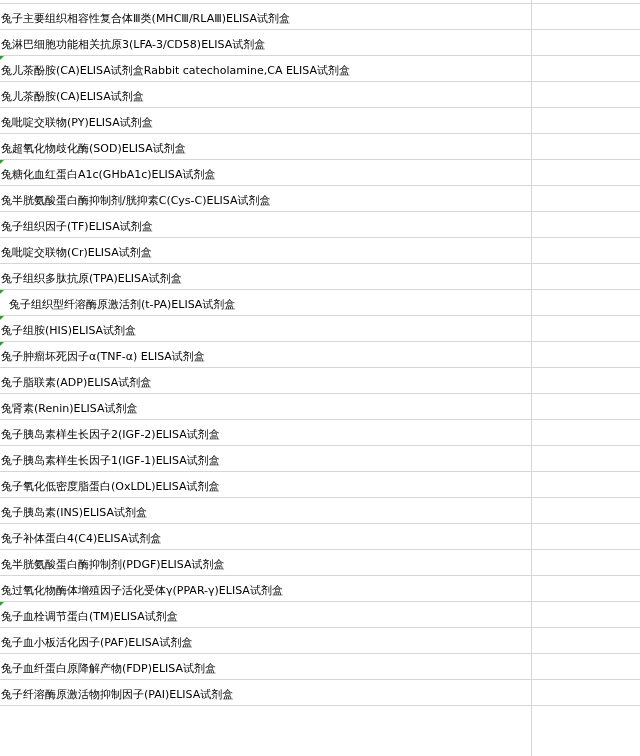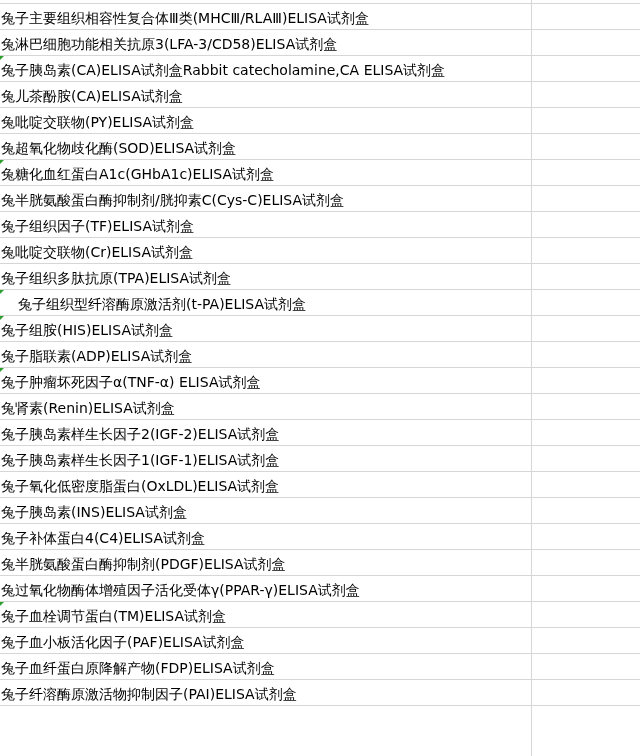--- a/index.html
+++ b/index.html
@@ -15,26 +15,26 @@
     top:-22px;left:0;width:640px;
   }
   .row{
     position:relative;
     height:26px;
     box-sizing:border-box;
     border-bottom:1px solid var(--gridline,#d6d6d6);
     display:flex;
     align-items:flex-end;
     padding:0 0 3px 1px;
-    font-size:14px;
+    font-size:11px;
     line-height:15px;
     color:var(--textcolor,#000);
     white-space:nowrap;
   }
-  .row.indented{padding-left:18px;}
+  .row.indented{padding-left:9px;}
   .cell-text{display:inline-block;}
   .err-tri{
     position:absolute;
     left:0;top:0;
     width:0;height:0;
     border-top:4px solid var(--errcolor,#2ca02c);
     border-right:4px solid transparent;
   }
   .col-divider{
     position:absolute;
@@ -50,21 +50,21 @@
   <div class="rows">
       <div class="row"></div>
       <div class="row">
         <span class="cell-text">兔子主要组织相容性复合体Ⅲ类(MHCⅢ/RLAⅢ)ELISA试剂盒</span>
       </div>
       <div class="row">
         <span class="cell-text">兔淋巴细胞功能相关抗原3(LFA-3/CD58)ELISA试剂盒</span>
       </div>
       <div class="row">
         <span class="err-tri"></span>
-        <span class="cell-text">兔子胰岛素(CA)ELISA试剂盒Rabbit catecholamine,CA ELISA试剂盒</span>
+        <span class="cell-text">兔儿茶酚胺(CA)ELISA试剂盒Rabbit catecholamine,CA ELISA试剂盒</span>
       </div>
       <div class="row">
         <span class="cell-text">兔儿茶酚胺(CA)ELISA试剂盒</span>
       </div>
       <div class="row">
         <span class="cell-text">兔吡啶交联物(PY)ELISA试剂盒</span>
       </div>
       <div class="row">
         <span class="cell-text">兔超氧化物歧化酶(SOD)ELISA试剂盒</span>
       </div>
@@ -86,25 +86,25 @@
       </div>
       <div class="row indented">
         <span class="err-tri"></span>
         <span class="cell-text">兔子组织型纤溶酶原激活剂(t-PA)ELISA试剂盒</span>
       </div>
       <div class="row">
         <span class="err-tri"></span>
         <span class="cell-text">兔子组胺(HIS)ELISA试剂盒</span>
       </div>
       <div class="row">
-        <span class="cell-text">兔子脂联素(ADP)ELISA试剂盒</span>
+        <span class="err-tri"></span>
+        <span class="cell-text">兔子肿瘤坏死因子α(TNF-α) ELISA试剂盒</span>
       </div>
       <div class="row">
-        <span class="err-tri"></span>
-        <span class="cell-text">兔子肿瘤坏死因子α(TNF-α) ELISA试剂盒</span>
+        <span class="cell-text">兔子脂联素(ADP)ELISA试剂盒</span>
       </div>
       <div class="row">
         <span class="cell-text">兔肾素(Renin)ELISA试剂盒</span>
       </div>
       <div class="row">
         <span class="cell-text">兔子胰岛素样生长因子2(IGF-2)ELISA试剂盒</span>
       </div>
       <div class="row">
         <span class="cell-text">兔子胰岛素样生长因子1(IGF-1)ELISA试剂盒</span>
       </div>

